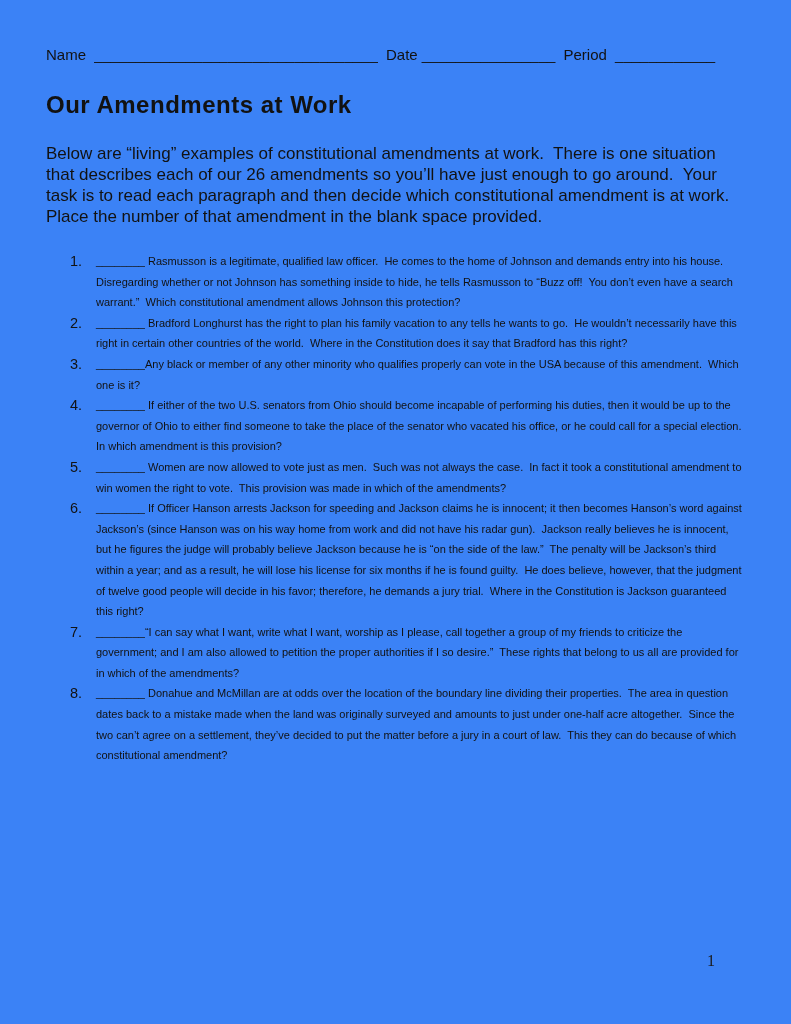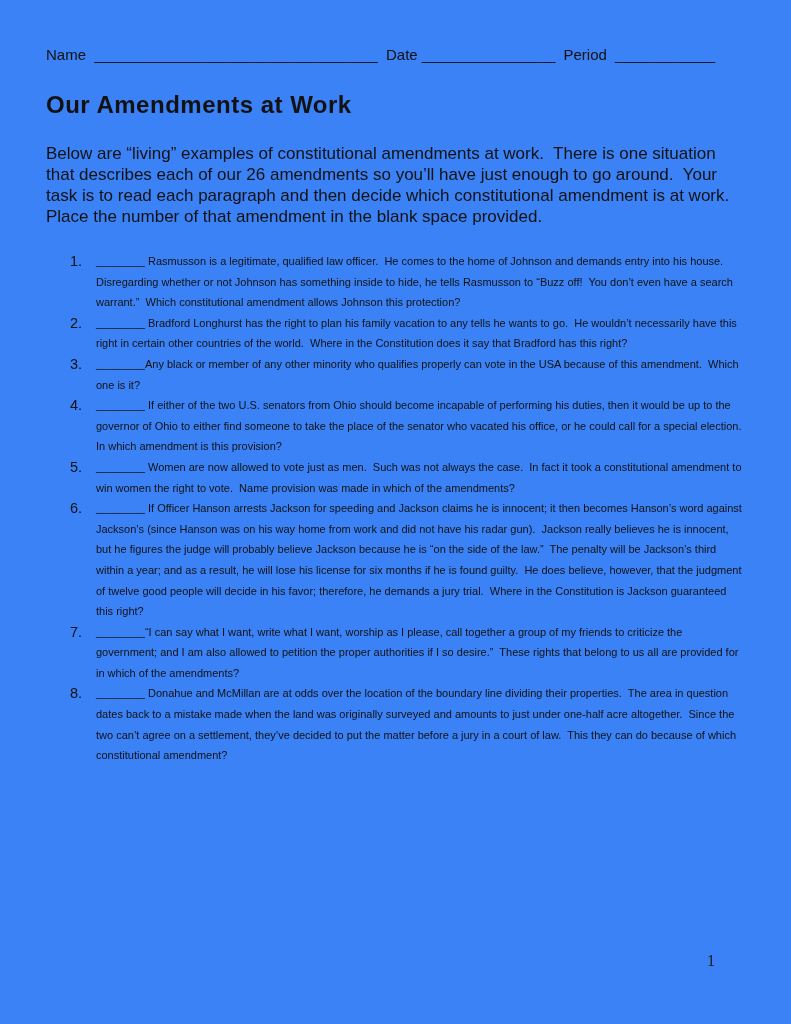--- a/index.html
+++ b/index.html
@@ -103,21 +103,21 @@
     <div class="qitem">
       <span class="qnum">3.</span>
       <div class="qtext">________Any black or member of any other minority who qualifies properly can vote in the USA because of this amendment.  Which one is it?</div>
     </div>
     <div class="qitem">
       <span class="qnum">4.</span>
       <div class="qtext">________ If either of the two U.S. senators from Ohio should become incapable of performing his duties, then it would be up to the governor of Ohio to either find someone to take the place of the senator who vacated his office, or he could call for a special election.  In which amendment is this provision?</div>
     </div>
     <div class="qitem">
       <span class="qnum">5.</span>
-      <div class="qtext">________ Women are now allowed to vote just as men.  Such was not always the case.  In fact it took a constitutional amendment to win women the right to vote.  Name provision was made in which of the amendments?</div>
+      <div class="qtext">________ Women are now allowed to vote just as men.  Such was not always the case.  In fact it took a constitutional amendment to win women the right to vote.  This provision was made in which of the amendments?</div>
     </div>
     <div class="qitem">
       <span class="qnum">6.</span>
       <div class="qtext">________ If Officer Hanson arrests Jackson for speeding and Jackson claims he is innocent; it then becomes Hanson’s word against Jackson’s (since Hanson was on his way home from work and did not have his radar gun).  Jackson really believes he is innocent, but he figures the judge will probably believe Jackson because he is “on the side of the law.”  The penalty will be Jackson’s third within a year; and as a result, he will lose his license for six months if he is found guilty.  He does believe, however, that the judgment of twelve good people will decide in his favor; therefore, he demands a jury trial.  Where in the Constitution is Jackson guaranteed this right?</div>
     </div>
     <div class="qitem">
       <span class="qnum">7.</span>
       <div class="qtext">________“I can say what I want, write what I want, worship as I please, call together a group of my friends to criticize the government; and I am also allowed to petition the proper authorities if I so desire.”  These rights that belong to us all are provided for in which of the amendments?</div>
     </div>
     <div class="qitem">

